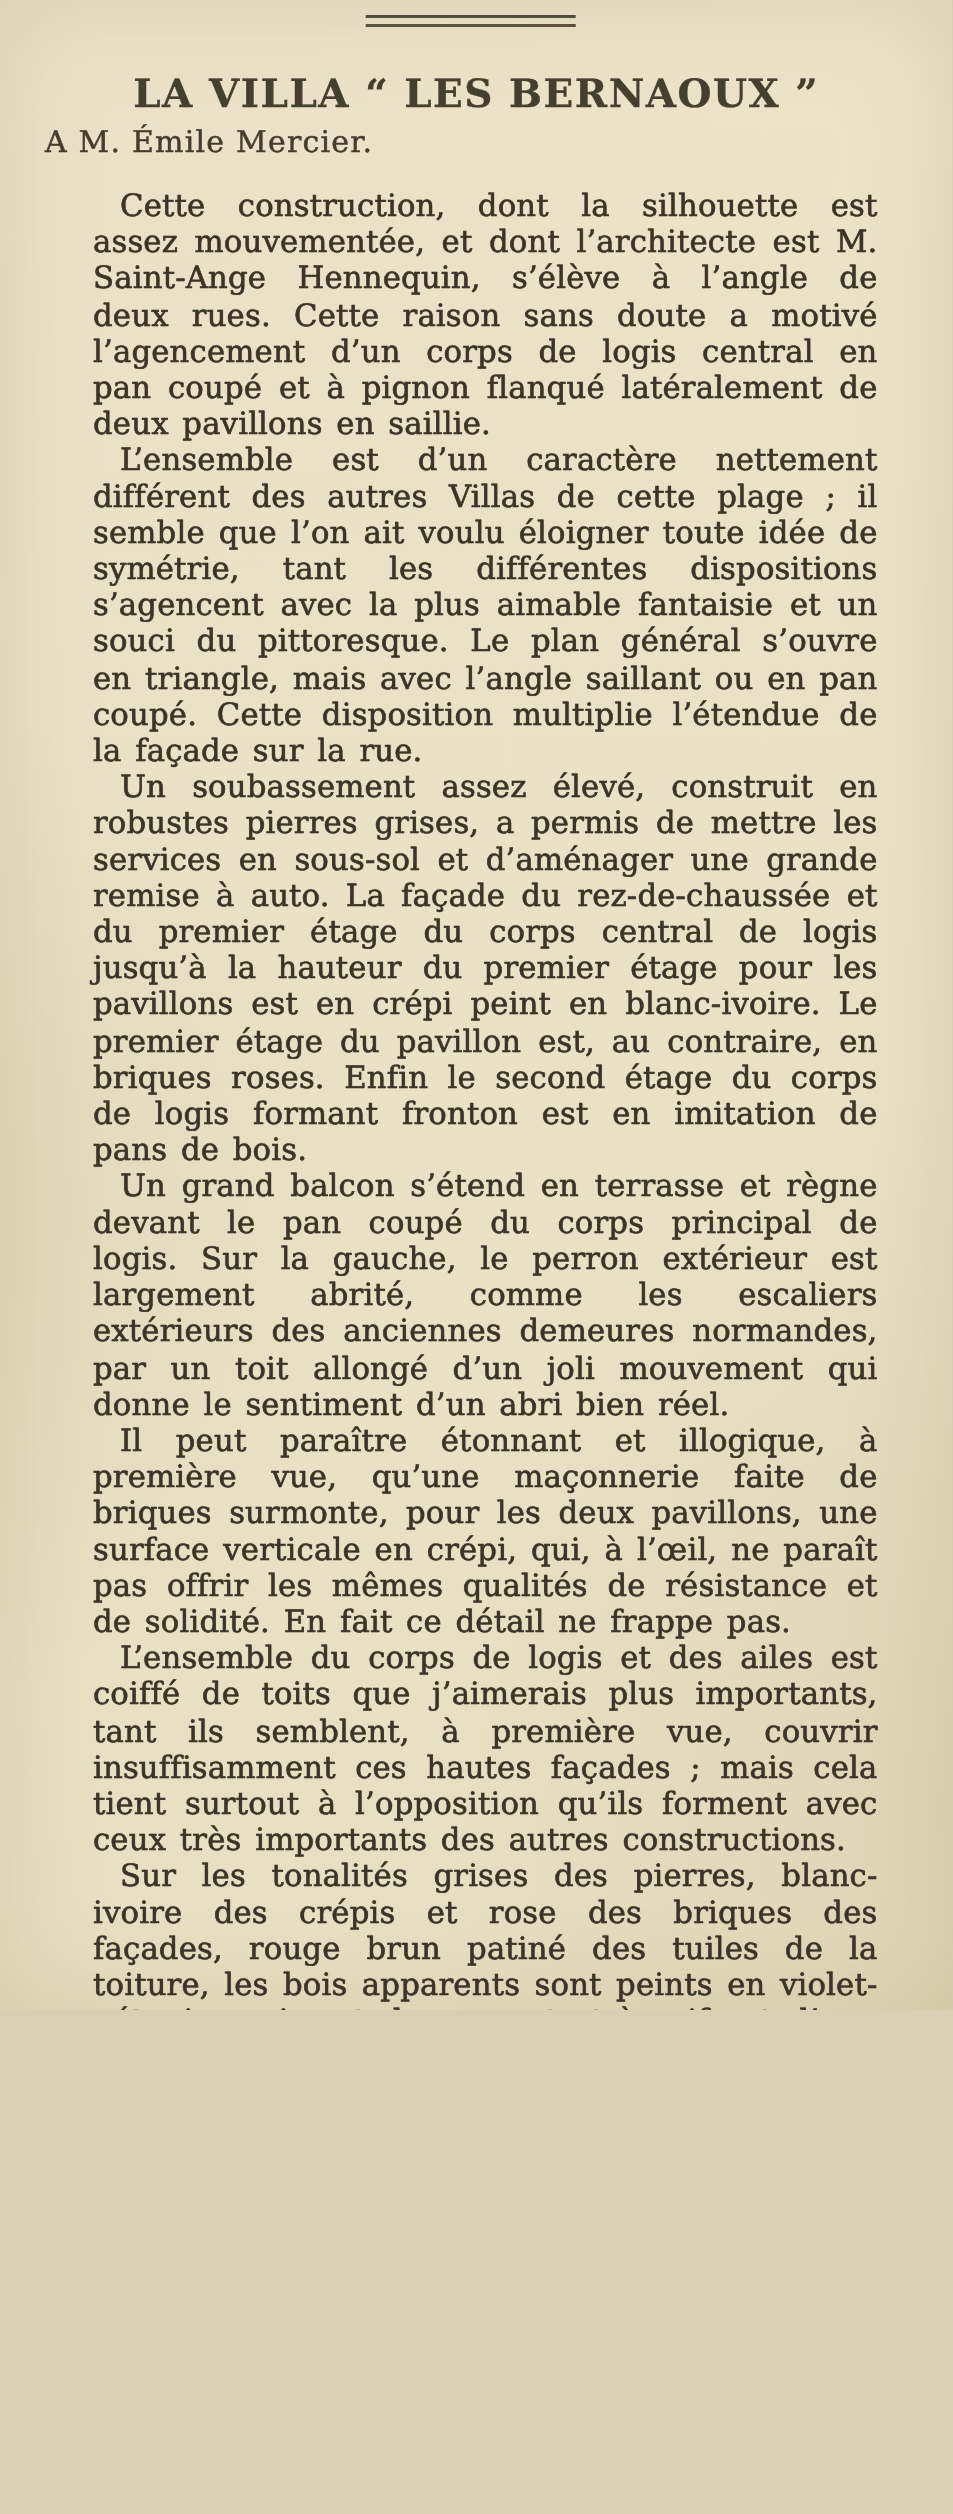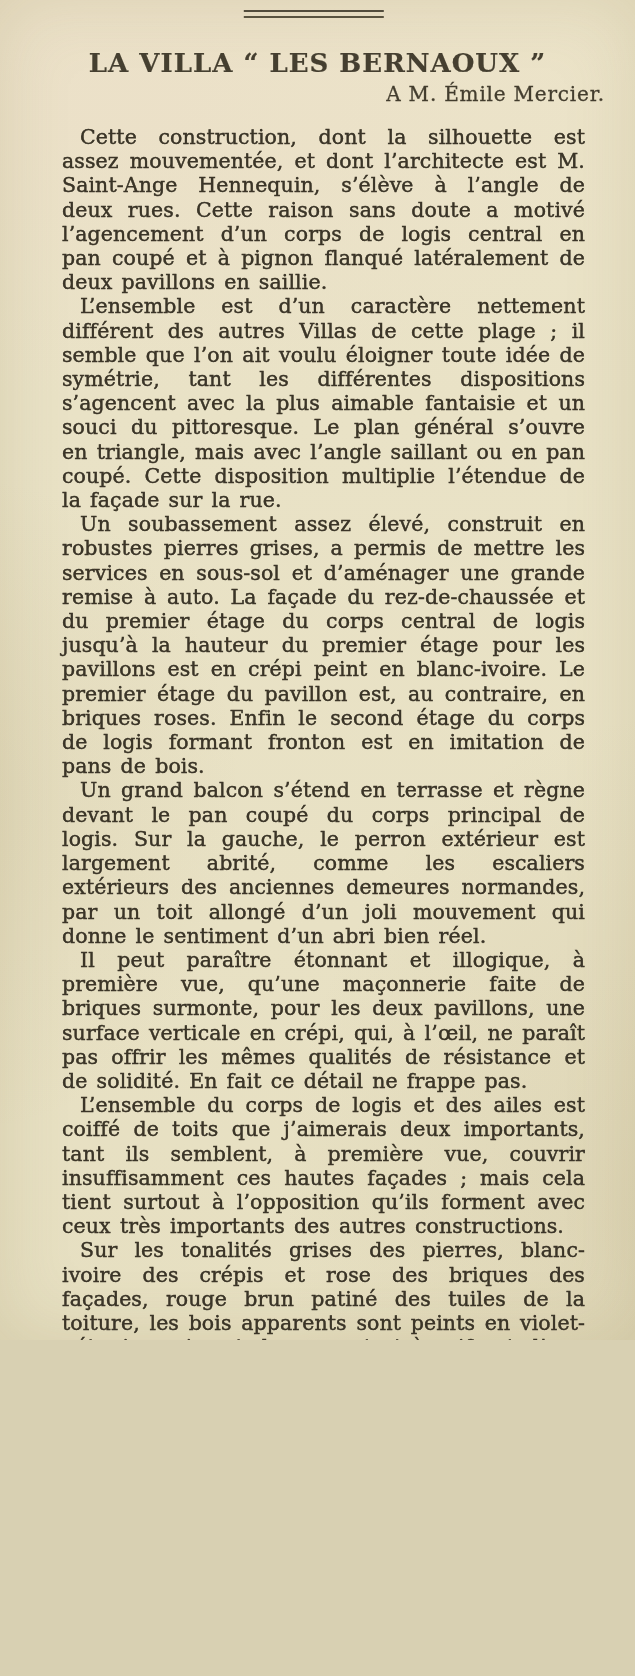--- a/index.html
+++ b/index.html
@@ -43,21 +43,21 @@
     text-align: center;
     font-size: 26px;
     font-weight: bold;
     letter-spacing: 1px;
     line-height: 30px;
     color: #453f30;
     -webkit-text-stroke: 0.2px #453f30;
   }
   .article-dedication {
     margin: 4px 30px 0 30px;
-    text-align: right;
+    text-align: left;
     font-size: 20px;
     letter-spacing: 0.8px;
     line-height: 25px;
     color: #433d2e;
     -webkit-text-stroke: 0.3px #433d2e;
   }
   .article-body {
     margin: 18px 50px 12px 62px;
   }
   .article-body p {
@@ -83,19 +83,19 @@
   <h1 class="article-title">LA VILLA “ LES BERNAOUX ”</h1>
 
   <div class="article-dedication">A M. Émile Mercier.</div>
 
   <div class="article-body">
     <p>Cette construction, dont la silhouette est assez mouvementée, et dont l’architecte est M. Saint-Ange Hennequin, s’élève à l’angle de deux rues. Cette raison sans doute a motivé l’agencement d’un corps de logis central en pan coupé et à pignon flanqué latéralement de deux pavillons en saillie.</p>
     <p>L’ensemble est d’un caractère nettement différent des autres Villas de cette plage ; il semble que l’on ait voulu éloigner toute idée de symétrie, tant les différentes dispositions s’agencent avec la plus aimable fantaisie et un souci du pittoresque. Le plan général s’ouvre en triangle, mais avec l’angle saillant ou en pan coupé. Cette disposition multiplie l’étendue de la façade sur la rue.</p>
     <p>Un soubassement assez élevé, construit en robustes pierres grises, a permis de mettre les services en sous-sol et d’aménager une grande remise à auto. La façade du rez-de-chaussée et du premier étage du corps central de logis jusqu’à la hauteur du premier étage pour les pavillons est en crépi peint en blanc-ivoire. Le premier étage du pavillon est, au contraire, en briques roses. Enfin le second étage du corps de logis formant fronton est en imitation de pans de bois.</p>
     <p>Un grand balcon s’étend en terrasse et règne devant le pan coupé du corps principal de logis. Sur la gauche, le perron extérieur est largement abrité, comme les escaliers extérieurs des anciennes demeures normandes, par un toit allongé d’un joli mouvement qui donne le sentiment d’un abri bien réel.</p>
     <p>Il peut paraître étonnant et illogique, à première vue, qu’une maçonnerie faite de briques surmonte, pour les deux pavillons, une surface verticale en crépi, qui, à l’œil, ne paraît pas offrir les mêmes qualités de résistance et de solidité. En fait ce détail ne frappe pas.</p>
-    <p>L’ensemble du corps de logis et des ailes est coiffé de toits que j’aimerais deux importants, tant ils semblent, à première vue, couvrir insuffisamment ces hautes façades ; mais cela tient surtout à l’opposition qu’ils forment avec ceux très importants des autres constructions.</p>
+    <p>L’ensemble du corps de logis et des ailes est coiffé de toits que j’aimerais plus importants, tant ils semblent, à première vue, couvrir insuffisamment ces hautes façades ; mais cela tient surtout à l’opposition qu’ils forment avec ceux très importants des autres constructions.</p>
     <p>Sur les tonalités grises des pierres, blanc-ivoire des crépis et rose des briques des façades, rouge brun patiné des tuiles de la toiture, les bois apparents sont peints en violet-pétunia, qui met des accents très vifs et d’une nuance assez peu employée pour un tel usage. La barrière est d’un dessin amusant avec ses panneaux inférieurs de treillage quadrillé blanc encastrés entre les montants et les traverses peintes en violet. Ils s’étendent entre des piliers en maçonnerie robuste, mais peut-être un peu trop courts et sur un soubassement. Et cette clôture s’harmonise fort bien avec l’ensemble de la construction.</p>
   </div>
 
   <div class="rule rule-bottom"></div>
 
 </div>
 
 </body></html>

